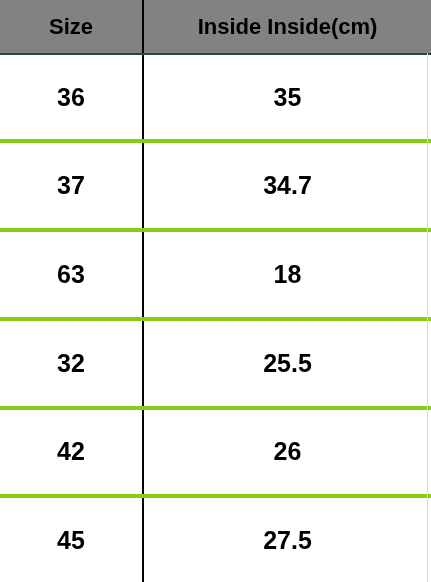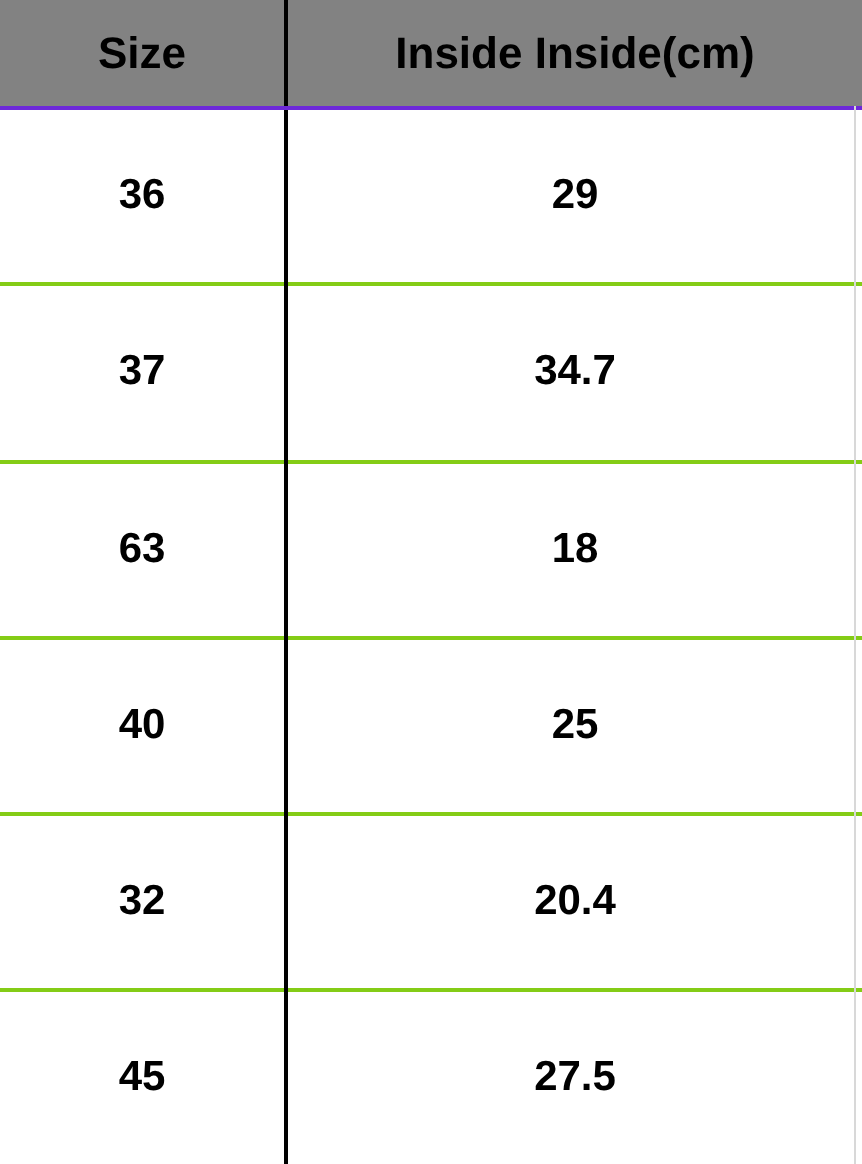--- a/index.html
+++ b/index.html
@@ -34,37 +34,37 @@
     font-weight: bold;
     padding: 0;
     margin: 0;
   }
 
   
   .size-chart thead th {
     background: #828282;
     height: 53px;
     font-size: 22px;
-    border-bottom: 2px solid #6d28d9;
+    border-bottom: 2px solid #14532d;
   }
   .size-chart thead th.hdr-size {
     border-right: 2px solid #000000;
   }
 
   
   .size-chart tbody td {
     height: 52px;
-    font-size: 21px;
+    font-size: 25px;
     background: #ffffff;
   }
   .size-chart tbody td.cell-size {
     border-right: 2px solid #000000;
   }
   .size-chart tbody tr + tr td {
-    border-top: 2px solid #84cc16;
+    border-top: 4px solid #84cc16;
   }
 
   
   .edge-right {
     position: absolute;
     top: 53px;
     left: 427px;
     width: 1px;
     height: 529px;
     background: #d8d8d8;
@@ -80,37 +80,37 @@
   </colgroup>
   <thead>
     <tr>
       <th class="hdr-size">Size</th>
       <th class="hdr-length">Inside Inside(cm)</th>
     </tr>
   </thead>
   <tbody>
     <tr>
       <td class="cell-size">36</td>
-      <td class="cell-length">29</td>
+      <td class="cell-length">35</td>
     </tr>
     <tr>
       <td class="cell-size">37</td>
       <td class="cell-length">34.7</td>
     </tr>
     <tr>
       <td class="cell-size">63</td>
       <td class="cell-length">18</td>
     </tr>
     <tr>
-      <td class="cell-size">40</td>
-      <td class="cell-length">25</td>
+      <td class="cell-size">32</td>
+      <td class="cell-length">25.5</td>
     </tr>
     <tr>
-      <td class="cell-size">32</td>
-      <td class="cell-length">20.4</td>
+      <td class="cell-size">42</td>
+      <td class="cell-length">26</td>
     </tr>
     <tr>
       <td class="cell-size">45</td>
       <td class="cell-length">27.5</td>
     </tr>
   </tbody>
 </table>
 
 <div class="edge-right"></div>
 

